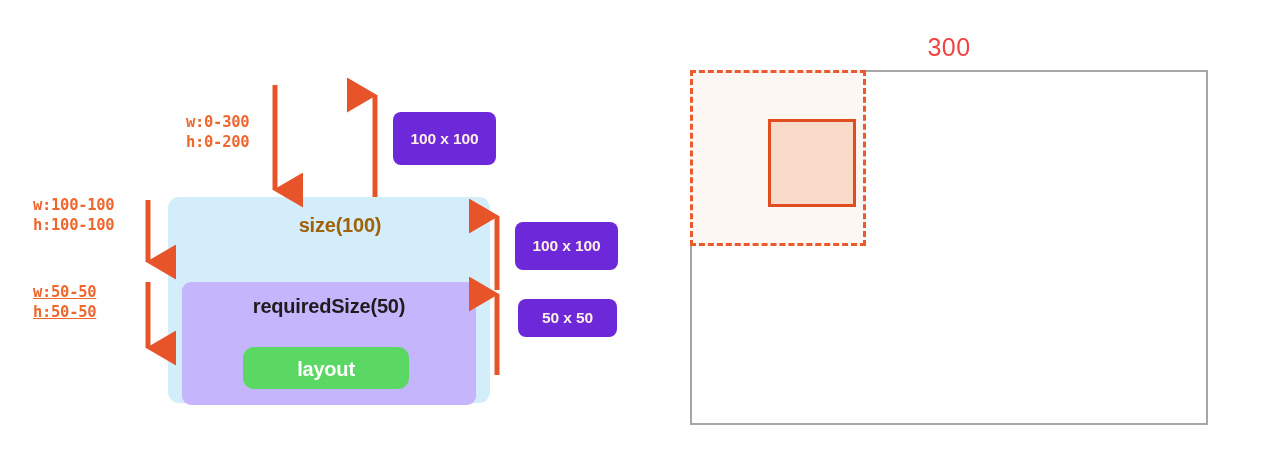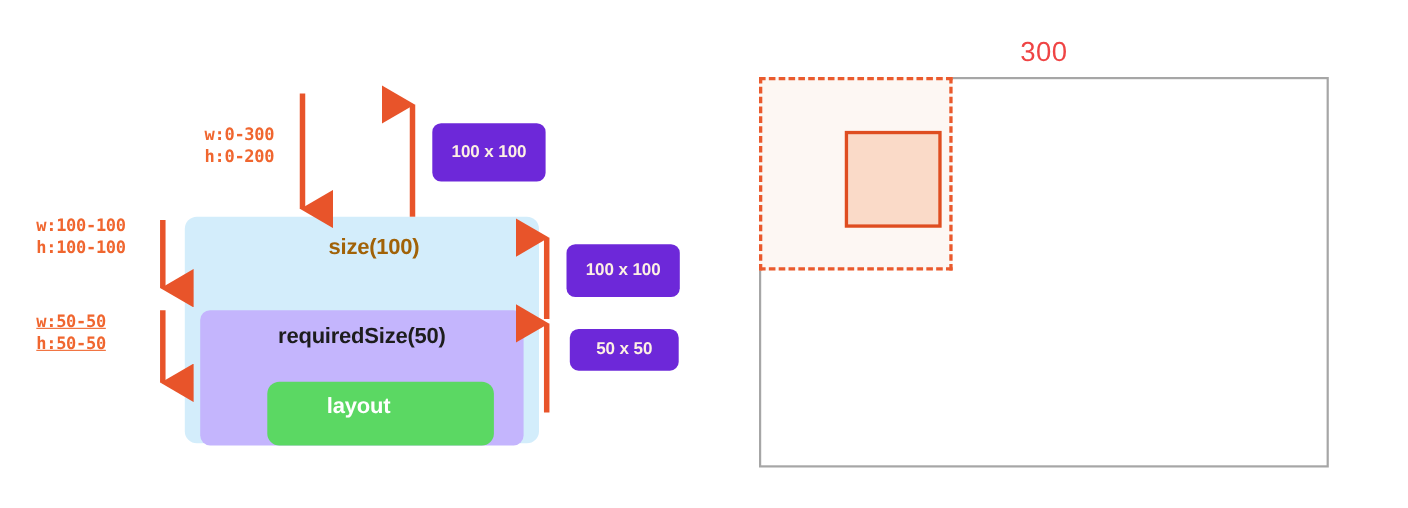--- a/index.html
+++ b/index.html
@@ -69,24 +69,23 @@
     width: 294px;
     text-align: center;
     font-size: 20px;
     font-weight: 700;
     color: #1d1d1d;
     letter-spacing: -0.2px;
   }
   #layout-box {
     position: absolute;
     left: 243px; top: 330px;
-    width: 166px; height: 58px;
+    width: 166px; height: 42px;
     background: #5bd863;
     border-radius: 11px;
-    padding-left: 40px;
   }
   #layout-label {
     position: absolute;
     left: 0; top: 11px;
     width: 166px;
     text-align: center;
     font-size: 20px;
     font-weight: 700;
     color: #ffffff;
     letter-spacing: -0.2px;

